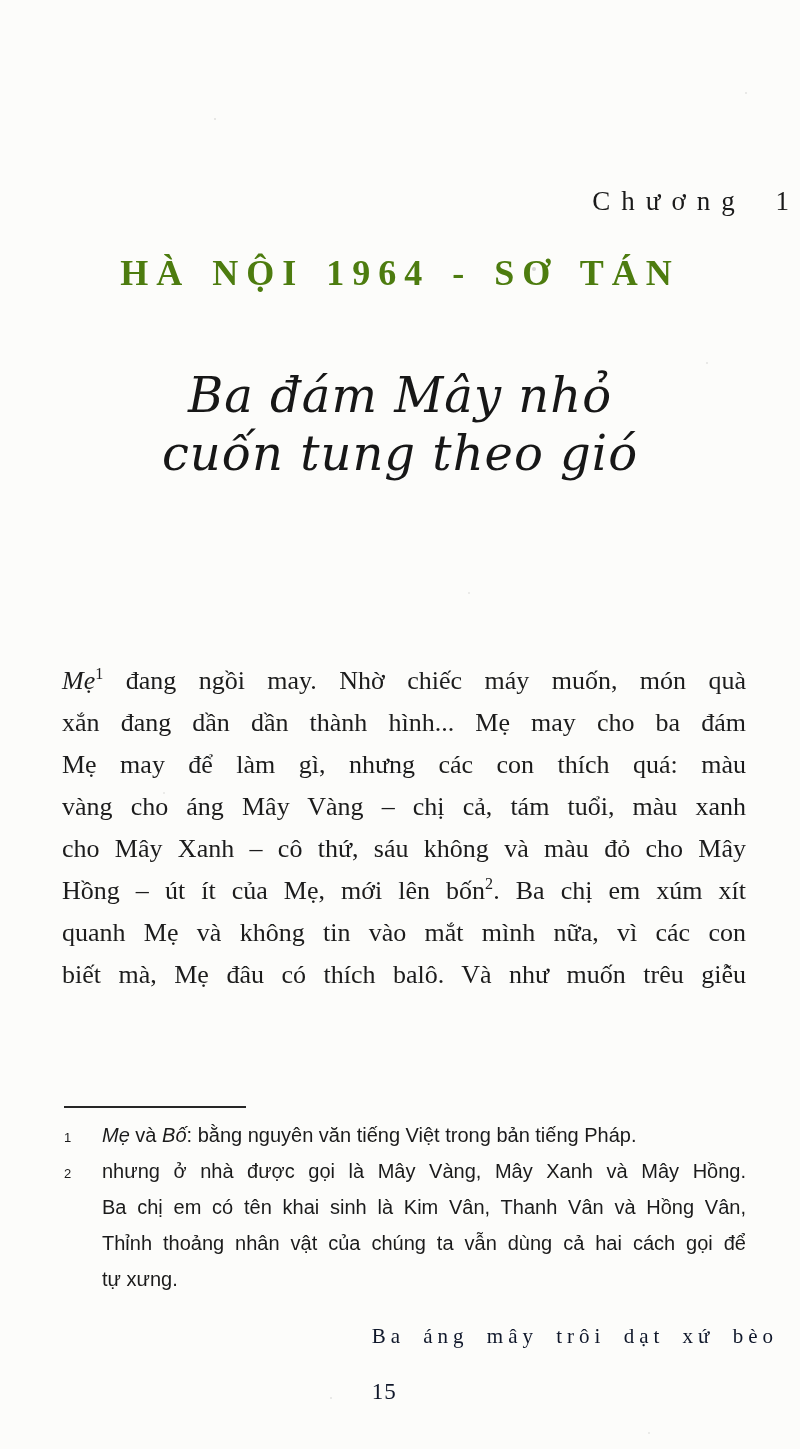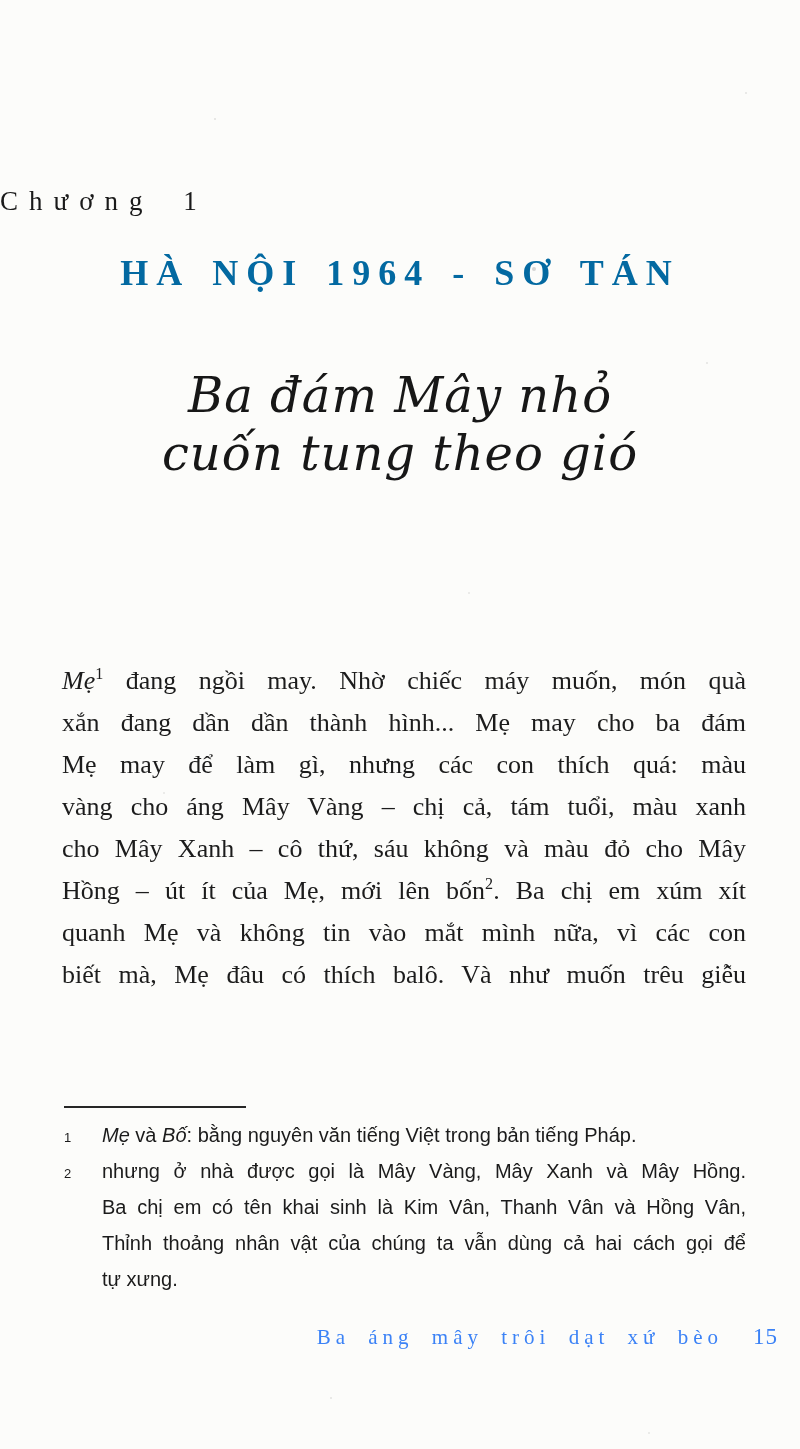--- a/index.html
+++ b/index.html
@@ -23,34 +23,34 @@
       706px 362px 0 0 rgba(130,130,130,.20),
       745px  92px 0 0 rgba(130,130,130,.20),
       163px 792px 0 0 rgba(130,130,130,.18),
       468px 592px 0 0 rgba(130,130,130,.18),
       330px 1397px 0 0 rgba(130,130,130,.20),
       648px 1432px 0 0 rgba(130,130,130,.18),
       108px 1242px 0 0 rgba(130,130,130,.15);
   }
   .chapter-label {
     position: absolute; top: 186px; left: 0; right: 0;
-    text-align: left;
+    text-align: right;
     font-size: 27px;
     letter-spacing: 11px;
     word-spacing: 12px;
     color: #1a1a1a;
   }
   .chapter-title {
     position: absolute; top: 252px; left: 0; right: 0; margin: 0;
     text-align: center;
     font-size: 36px;
     font-weight: bold;
     letter-spacing: 8px;
     word-spacing: 5px;
-    color: #0369a1;
+    color: #4d7c0f;
   }
   .subtitle {
     position: absolute; top: 366px; left: 0; right: 0;
     text-align: center;
     font-family: "DejaVu Serif", serif;
     font-style: italic;
     font-size: 48px;
     line-height: 58px;
     letter-spacing: 1px;
     color: #171717;
@@ -86,21 +86,22 @@
     font-size: 13px;
     position: relative; top: 3px;
   }
   .fn-body { flex: 1; }
   .footer {
     position: absolute; top: 1324px; right: 22px;
     display: flex; align-items: baseline; gap: 30px;
     font-size: 21px;
     letter-spacing: 5px;
     word-spacing: 8px;
-    color: #3b82f6;
+    color: #0f172a;
+    flex-direction: column;
   }
   .page-number { font-size: 23px; letter-spacing: 1px; }
 </style>
 </head>
 <body>
 
 <div class="page" style="background: rgb(252, 252, 250); color: rgb(29, 29, 29);">
   <div class="speckles"></div>
 
   <div class="chapter-label">Chương 1</div>

